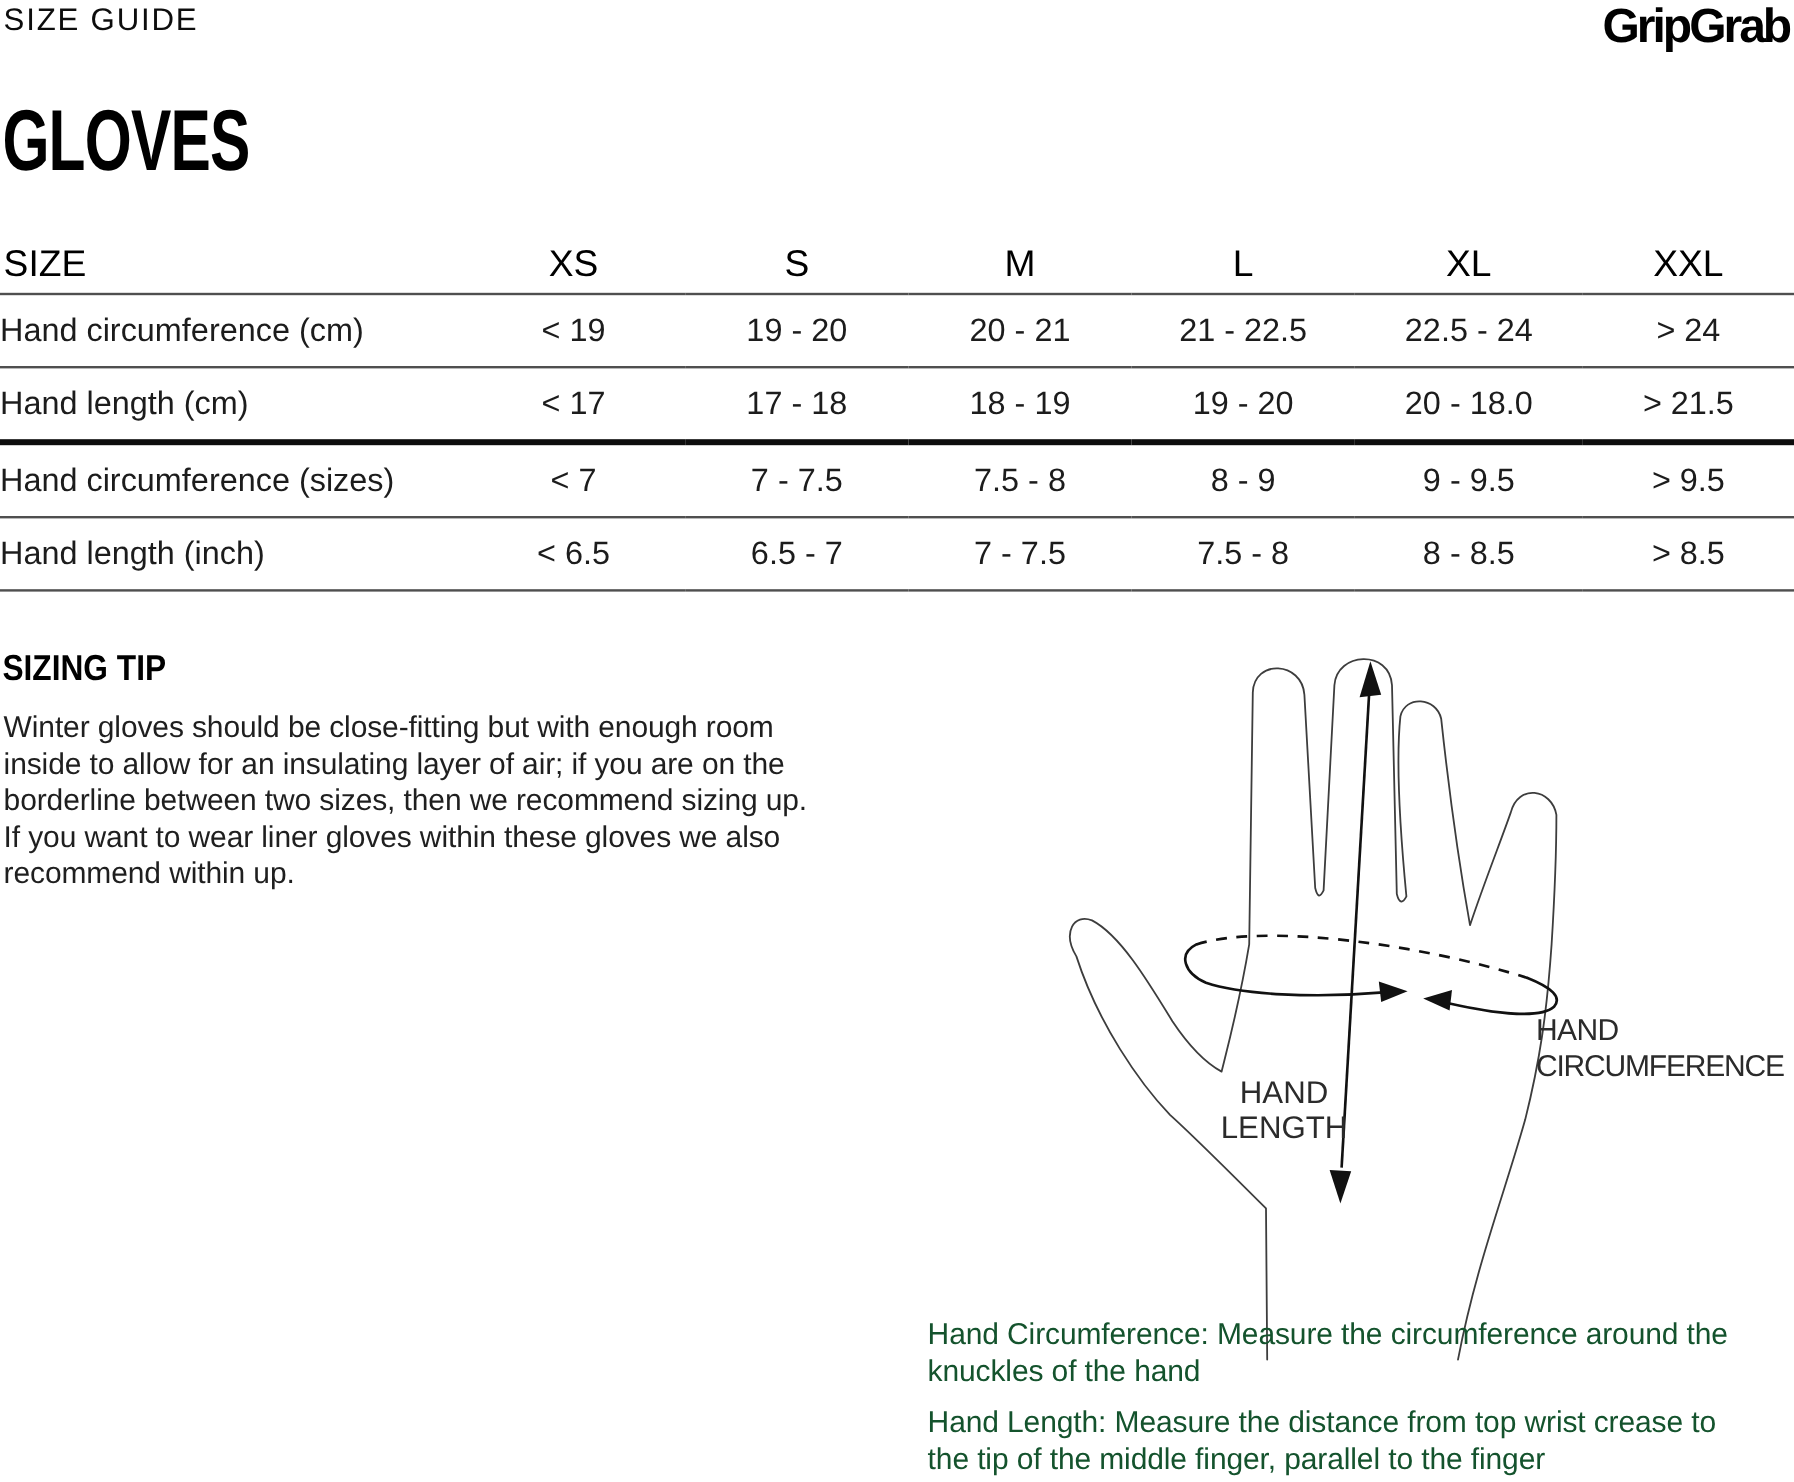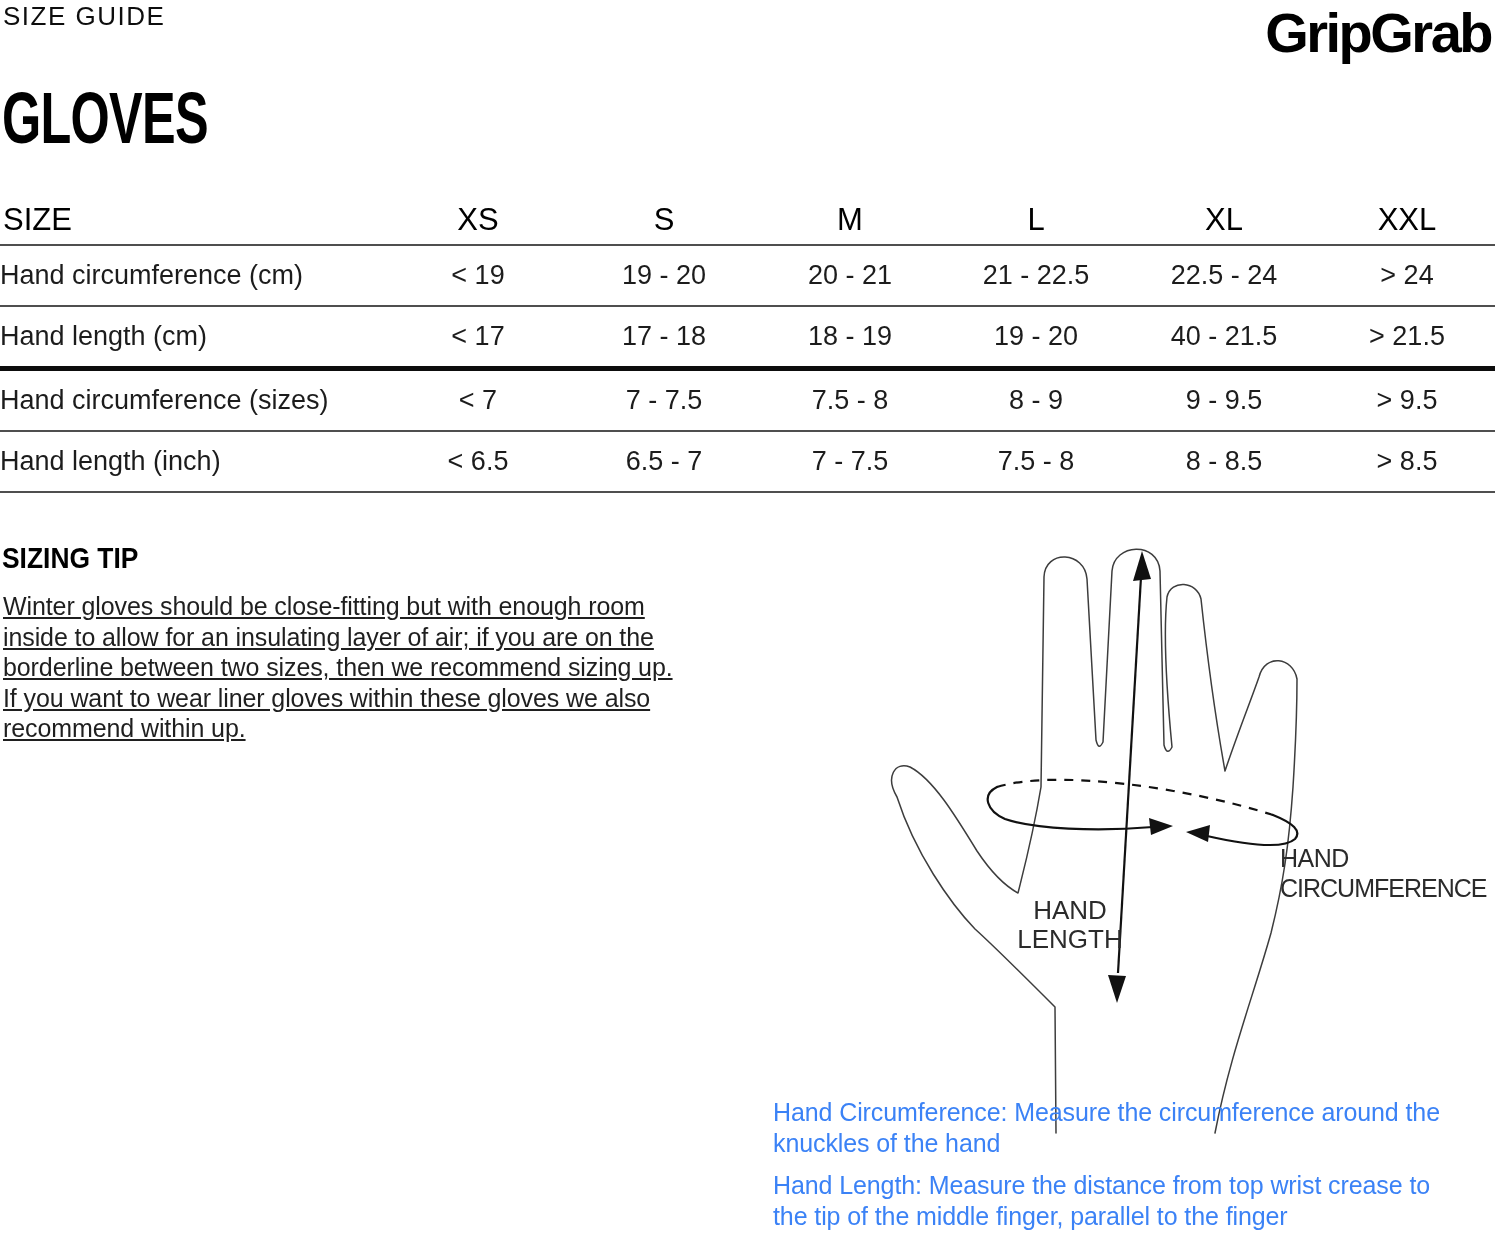--- a/index.html
+++ b/index.html
@@ -1,47 +1,47 @@
 <!DOCTYPE html>
 <html><head>
 <meta charset="utf-8">
 <style>
   html,body{margin:0;padding:0;background:#fff;}
   body{width:1495px;height:1235px;overflow:hidden;
        font-family:"Liberation Sans",sans-serif;color:#1a1a1a;}
   .page{position:relative;width:1495px;height:1235px;background:#fff;}
 
   .kicker{position:absolute;left:3px;top:1px;font-size:26px;letter-spacing:1.5px;color:#0d0d0d;}
-  .brand{position:absolute;top:0px;right:4px;font-size:56px;font-weight:700;
+  .brand{position:absolute;top:0px;right:4px;font-size:40px;font-weight:700;
          letter-spacing:-2.5px;color:#000;}
   .title{position:absolute;left:2px;top:77px;margin:0;font-size:72px;font-weight:800;
          letter-spacing:-1px;color:#000;transform:scaleX(0.70);transform-origin:0 0;white-space:nowrap;}
 
   table.size-table{position:absolute;left:0;top:195px;width:1495px;
                    border-collapse:collapse;table-layout:fixed;padding-left:32px;}
   table.size-table th,table.size-table td{padding:0;font-weight:normal;}
   thead th{height:49px;font-size:31px;font-weight:800;color:#000;text-align:center;
            vertical-align:middle;border-bottom:2px solid #4f4f4f;}
   thead th.row-head{text-align:left;padding-left:3px;}
   tbody th,tbody td{height:59px;font-size:27px;color:#1c1c1c;vertical-align:middle;
                     border-bottom:2px solid #4f4f4f;}
   tbody th{text-align:left;padding-left:3px;font-weight:400;}
   tbody td{text-align:center;}
   tr.thick-divider th,tr.thick-divider td{border-bottom:5px solid #0d0d0d;}
 
   .tip-heading{position:absolute;left:2px;top:541px;margin:0;font-size:30px;font-weight:800;
                color:#000;transform:scaleX(0.88);transform-origin:0 0;white-space:nowrap;}
   .tip-lines{position:absolute;left:3px;top:591px;font-size:25px;line-height:30.5px;
              letter-spacing:-0.1px;color:#1f1f1f;}
-  .tip-lines div{white-space:nowrap;text-decoration:underline;}
+  .tip-lines div{white-space:nowrap;}
 
   .hand-svg{position:absolute;left:855px;top:535px;width:640px;height:600px;}
 
   .notes{position:absolute;left:773px;width:715px;font-size:25px;line-height:31px;
-         letter-spacing:-0.1px;color:#3b82f6;}
+         letter-spacing:-0.1px;color:#14532d;}
   .notes div{white-space:nowrap;}
   .note-1{top:1097px;}
   .note-2{top:1170px;}
 </style>
 </head>
 <body>
 
 <div class="page">
 
   <div class="kicker">SIZE GUIDE</div>
@@ -78,21 +78,21 @@
         <td>21 - 22.5</td>
         <td>22.5 - 24</td>
         <td>&gt; 24</td>
       </tr>
       <tr class="thick-divider">
         <th>Hand length (cm)</th>
         <td>&lt; 17</td>
         <td>17 - 18</td>
         <td>18 - 19</td>
         <td>19 - 20</td>
-        <td>40 - 21.5</td>
+        <td>20 - 18.0</td>
         <td>&gt; 21.5</td>
       </tr>
       <tr>
         <th>Hand circumference (sizes)</th>
         <td>&lt; 7</td>
         <td>7 - 7.5</td>
         <td>7.5 - 8</td>
         <td>8 - 9</td>
         <td>9 - 9.5</td>
         <td>&gt; 9.5</td>

